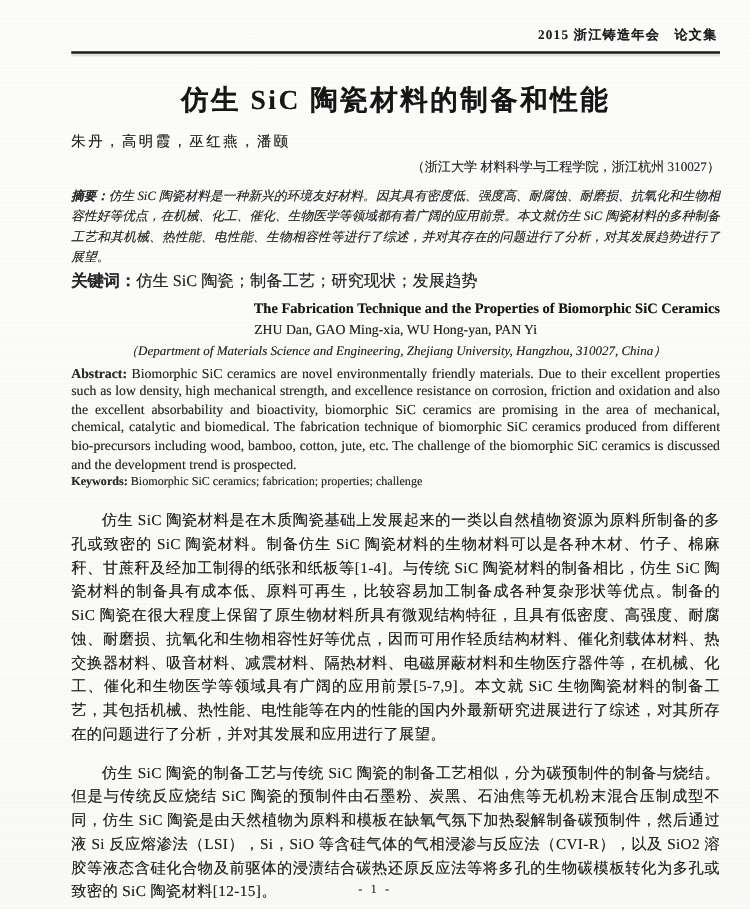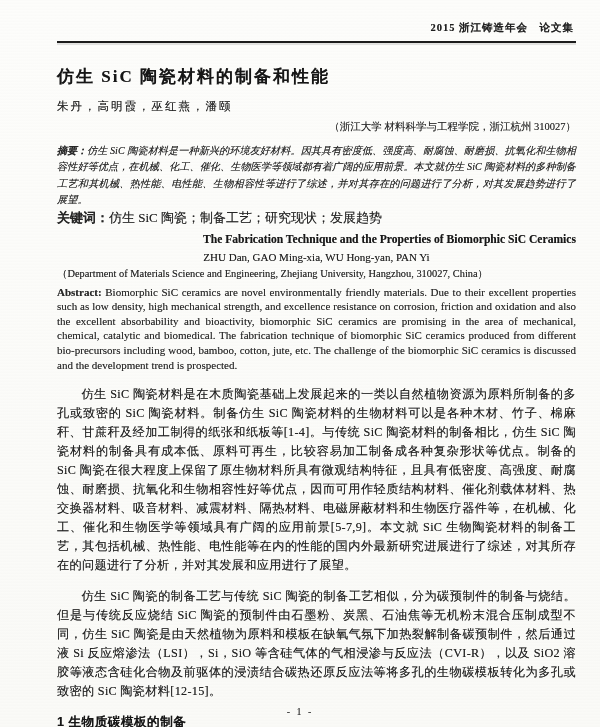--- a/index.html
+++ b/index.html
@@ -36,21 +36,22 @@
   }
   .header-rule {
     margin-top: 6px;
     height: 2px;
     background: #1c1c1c;
     box-shadow: 0 2px 0 rgba(30,30,30,0.12);
   }
 
   .title-zh {
     margin-top: 22px;
-    font-size: 17px;
+    text-align: center;
+    font-size: 22px;
     font-weight: bold;
     letter-spacing: 2px;
     color: #161616;
   }
   .authors-zh {
     margin-top: 11px;
     text-align: left;
     font-size: 11.5px;
     letter-spacing: 2px;
     color: #222;
@@ -86,22 +87,24 @@
     color: #181818;
   }
   .authors-en {
     margin-top: 5px;
     text-align: center;
     font-size: 11px;
     color: #222;
   }
   .affiliation-en {
     margin-top: 4px;
+    text-align: center;
     font-size: 10.4px;
     color: #262626;
+    font-style: italic;
   }
   .abstract-en {
     margin-top: 4px;
     font-size: 11px;
     line-height: 14.6px;
     text-align: justify;
     color: #2a2a2a;
   }
   .abstract-en .lbl, .keywords-en .lbl { font-weight: bold; }
   .keywords-en {
@@ -157,20 +160,21 @@
   <div class="meta-block"><span class="lbl">摘要：</span><span>仿生 SiC 陶瓷材料是一种新兴的环境友好材料。因其具有密度低、强度高、耐腐蚀、耐磨损、抗氧化和生物相容性好等优点，在机械、化工、催化、生物医学等领域都有着广阔的应用前景。本文就仿生 SiC 陶瓷材料的多种制备工艺和其机械、热性能、电性能、生物相容性等进行了综述，并对其存在的问题进行了分析，对其发展趋势进行了展望。</span></div>
 
   <div class="keywords-line"><span class="lbl" style="font-weight:bold;">关键词：</span><span>仿生 SiC 陶瓷；制备工艺；研究现状；发展趋势</span></div>
 
   <div class="title-en">The Fabrication Technique and the Properties of Biomorphic SiC Ceramics</div>
   <div class="authors-en">ZHU Dan, GAO Ming-xia, WU Hong-yan, PAN Yi</div>
   <div class="affiliation-en">（Department of Materials Science and Engineering, Zhejiang University, Hangzhou, 310027, China）</div>
 
   <div class="abstract-en"><span class="lbl">Abstract:</span><span> Biomorphic SiC ceramics are novel environmentally friendly materials. Due to their excellent properties such as low density, high mechanical strength, and excellence resistance on corrosion, friction and oxidation and also the excellent absorbability and bioactivity, biomorphic SiC ceramics are promising in the area of mechanical, chemical, catalytic and biomedical. The fabrication technique of biomorphic SiC ceramics produced from different bio-precursors including wood, bamboo, cotton, jute, etc. The challenge of the biomorphic SiC ceramics is discussed and the development trend is prospected.</span></div>
 
+  <div class="keywords-en"><span class="lbl">Keywords:</span><span> Biomorphic SiC ceramics; fabrication; properties; challenge</span></div>
 
   <p class="body-para body-start">仿生 SiC 陶瓷材料是在木质陶瓷基础上发展起来的一类以自然植物资源为原料所制备的多孔或致密的 SiC 陶瓷材料。制备仿生 SiC 陶瓷材料的生物材料可以是各种木材、竹子、棉麻秆、甘蔗秆及经加工制得的纸张和纸板等[1-4]。与传统 SiC 陶瓷材料的制备相比，仿生 SiC 陶瓷材料的制备具有成本低、原料可再生，比较容易加工制备成各种复杂形状等优点。制备的 SiC 陶瓷在很大程度上保留了原生物材料所具有微观结构特征，且具有低密度、高强度、耐腐蚀、耐磨损、抗氧化和生物相容性好等优点，因而可用作轻质结构材料、催化剂载体材料、热交换器材料、吸音材料、减震材料、隔热材料、电磁屏蔽材料和生物医疗器件等，在机械、化工、催化和生物医学等领域具有广阔的应用前景[5-7,9]。本文就 SiC 生物陶瓷材料的制备工艺，其包括机械、热性能、电性能等在内的性能的国内外最新研究进展进行了综述，对其所存在的问题进行了分析，并对其发展和应用进行了展望。</p>
   <p class="body-para">仿生 SiC 陶瓷的制备工艺与传统 SiC 陶瓷的制备工艺相似，分为碳预制件的制备与烧结。但是与传统反应烧结 SiC 陶瓷的预制件由石墨粉、炭黑、石油焦等无机粉末混合压制成型不同，仿生 SiC 陶瓷是由天然植物为原料和模板在缺氧气氛下加热裂解制备碳预制件，然后通过液 Si 反应熔渗法（LSI），Si，SiO 等含硅气体的气相浸渗与反应法（CVI-R），以及 SiO2 溶胶等液态含硅化合物及前驱体的浸渍结合碳热还原反应法等将多孔的生物碳模板转化为多孔或致密的 SiC 陶瓷材料[12-15]。</p>
 
   <div class="section-heading">1 生物质碳模板的制备</div>
 
   <div class="page-number">- 1 -</div>
 
 </div>
 

